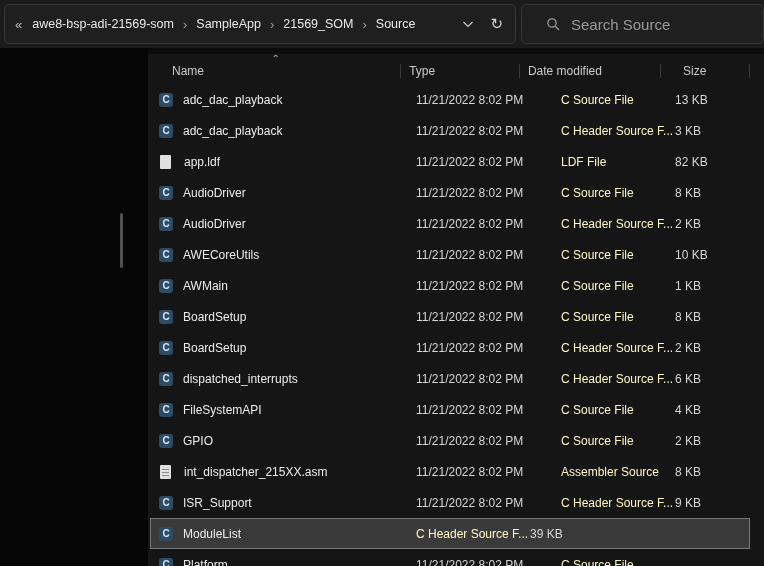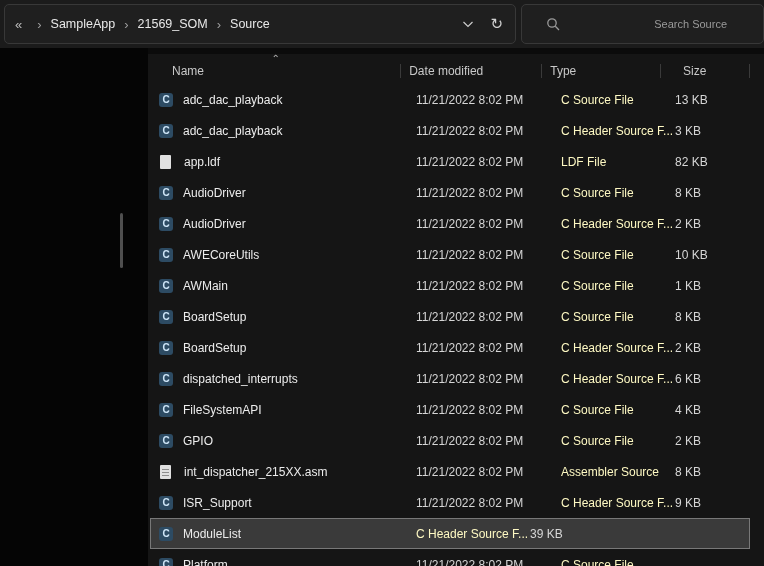--- a/index.html
+++ b/index.html
@@ -29,23 +29,22 @@
   .addr-chevron { margin-left:auto; margin-right:16px; display:flex; align-items:center; }
   .refresh-glyph { color:#cfcfcf; font-size:15px; margin-right:2px; cursor:default; }
   .searchbox {
     position:absolute; left:521px; top:4px; width:243px; height:40px;
     background:#1f1f1f; border:1px solid #383838; border-radius:5px;
     display:flex; align-items:center; padding-left:24px;
   }
   .searchbox svg { flex:0 0 auto; margin-right:9px; }
   .search-input {
     background:transparent; border:none; outline:none;
-    color:#bef264; font-size:11px; width:160px;
+    color:#bef264; font-size:15px; width:160px;
     font-family:"Liberation Sans", sans-serif;
-    text-align:right;
   }
   .search-input::placeholder { color:#9a9a9a; }
 
   
   .content { position:absolute; top:48px; left:0; width:764px; height:518px; background:#0b0b0b; }
   .navpane { position:absolute; left:0; top:0; width:148px; height:518px; background:#050505; }
   .nav-scrollbar { position:absolute; left:120px; top:165px; width:3px; height:55px; background:#4f4f4f; border-radius:2px; }
   .filepane { position:absolute; left:148px; top:6px; width:616px; height:512px; background:#151515; padding-top:4px; overflow:hidden; }
 
   
@@ -81,20 +80,21 @@
     background-position:2px 4px,2px 7px,2px 10px;
   }
 </style>
 </head>
 <body>
 
 <div class="topbar">
   <div class="addressbar">
     <span class="collapse-glyph">«</span>
     <div class="breadcrumb">
+        <span class="crumb">awe8-bsp-adi-21569-som</span>
         <span class="crumb-sep">›</span>
         <span class="crumb">SampleApp</span>
         <span class="crumb-sep">›</span>
         <span class="crumb">21569_SOM</span>
         <span class="crumb-sep">›</span>
         <span class="crumb">Source</span>
       </div>
     <span class="addr-chevron">
       <svg width="12" height="7" viewBox="0 0 12 7">
           <path d="M1.5 1 L6 5.5 L10.5 1" stroke="#cccccc" stroke-width="1.2" fill="none"></path>
@@ -114,26 +114,26 @@
 <div class="content">
   <div class="navpane">
     <div class="nav-scrollbar"></div>
   </div>
   <div class="filepane">
     <div class="colheaders">
       <div class="hcell h-name">
         <span class="sort-caret">⌃</span>
         <span>Name</span>
       </div>
+      <div class="hcell h-type">
+        <span>Type</span>
+      </div>
       <div class="hcell h-date">
         <span>Date modified</span>
       </div>
-      <div class="hcell h-type">
-        <span>Type</span>
-      </div>
       <div class="hcell h-size">
         <span>Size</span>
       </div>
     </div>
     <div class="rows" id="rows">
         <div class="row">
           <div class="cell c-name">
             <span class="ficon c-source">C</span>
             <span>adc_dac_playback</span>
           </div>

